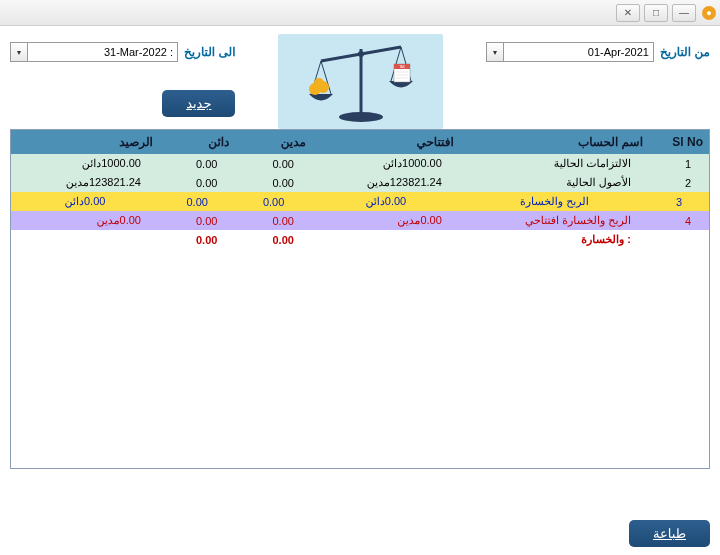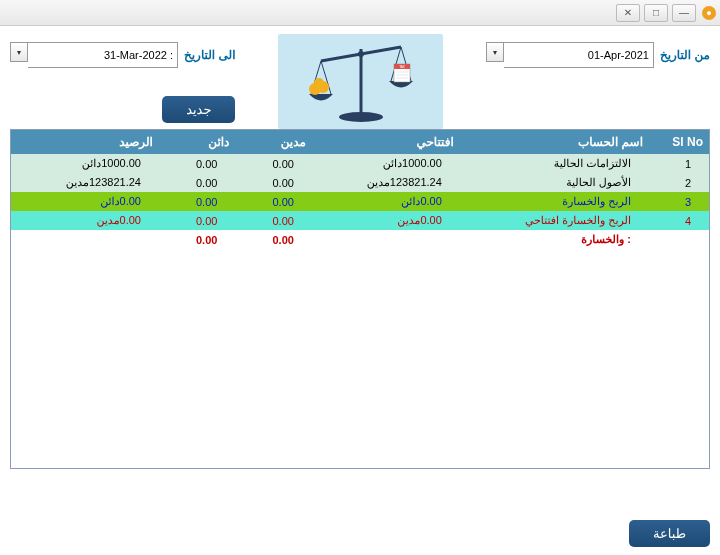--- a/index.html
+++ b/index.html
@@ -8,31 +8,31 @@
 .titlebar .title { color: #999; font-size: 12px; flex: 1; padding-right: 6px; }
 .titlebar .icon-app { width: 14px; height: 14px; background: #f0a020; border-radius: 50%; margin-left: 6px; display: flex; align-items: center; justify-content: center; color: #fff; font-size: 9px; }
 .win-controls { display: flex; gap: 4px; direction: ltr; }
 .win-btn { width: 24px; height: 18px; border: 1px solid #bbb; background: linear-gradient(#fcfcfc,#e5e5e5); display: flex; align-items: center; justify-content: center; font-size: 10px; color: #555; cursor: pointer; border-radius: 2px; }
 .content { padding: 8px 10px; background: #fff; height: calc(100% - 26px); position: relative; }
 .top-row { display: flex; align-items: flex-start; justify-content: space-between; height: 95px; direction: rtl; }
 .date-group { display: flex; align-items: center; gap: 6px; margin-top: 8px; }
 .date-label { font-size: 12px; color: #0369a1; font-weight: bold; }
 .date-combo { display: flex; direction: ltr; }
 .date-combo .arrow { width: 18px; height: 20px; border: 1px solid #999; background: linear-gradient(#fff,#e8e8e8); display: flex; align-items: center; justify-content: center; font-size: 8px; color: #333; cursor: pointer; }
-.date-combo input { height: 26px; border: 1px solid #999; border-left: none; padding: 0 4px; font-size: 11px; width: 150px; text-align: right; }
+.date-combo input { height: 20px; border: 1px solid #999; border-left: none; padding: 0 4px; font-size: 11px; width: 150px; text-align: right; }
 .illus { width: 165px; height: 95px; background: #c9e7f2; display: flex; align-items: center; justify-content: center; position: relative; border-radius: 2px; }
 .btn-row { display: flex; gap: 10px; margin-top: 6px; margin-bottom: 8px; direction: ltr; padding-left: 4px; }
-.btn { background: linear-gradient(#2d5f8f, #1e4a75); color: #fff; border: none; padding: 6px 24px; border-radius: 5px; font-size: 13px; cursor: pointer; min-width: 70px; }
+.btn { background: linear-gradient(#2d5f8f, #1e4a75); color: #fff; border: none; padding: 6px 24px; border-radius: 5px; font-size: 13px; cursor: pointer; min-width: 70px; text-decoration: underline; }
 .table-wrap { border: 1px solid #8a9db5; height: 340px; overflow: auto; background: #fff; }
 table { width: 100%; border-collapse: collapse; direction: rtl; }
-th { background: #4d90b5; color: #ffffff; font-size: 12px; padding: 5px 6px; text-align: right; font-weight: bold; border: none; }
+th { background: #4d90b5; color: #0f172a; font-size: 12px; padding: 5px 6px; text-align: right; font-weight: bold; border: none; }
 td { font-size: 11px; padding: 3px 18px; text-align: right; }
 tr.r-even td { background: #d4ebe0; }
-tr.r-odd td { background: #84cc16; color: #0020c0; }
-tr.r-red td { background: #5eead4; color: #c00000; }
+tr.r-odd td { background: #fde047; color: #0020c0; text-align: center; }
+tr.r-red td { background: #c4b5fd; color: #c00000; }
 tr.r-total td { background: #fff; color: #c00000; font-weight: bold; }
 .footer { position: absolute; bottom: 8px; left: 4px; right: 10px; }
 .scale-svg { width: 140px; height: 85px; }
 .left-top-group { display:flex; flex-direction:column; align-items:flex-start; }
 </style>
 </head>
 <body>
 
 <div class="titlebar">
   <span class="icon-app">●</span>

